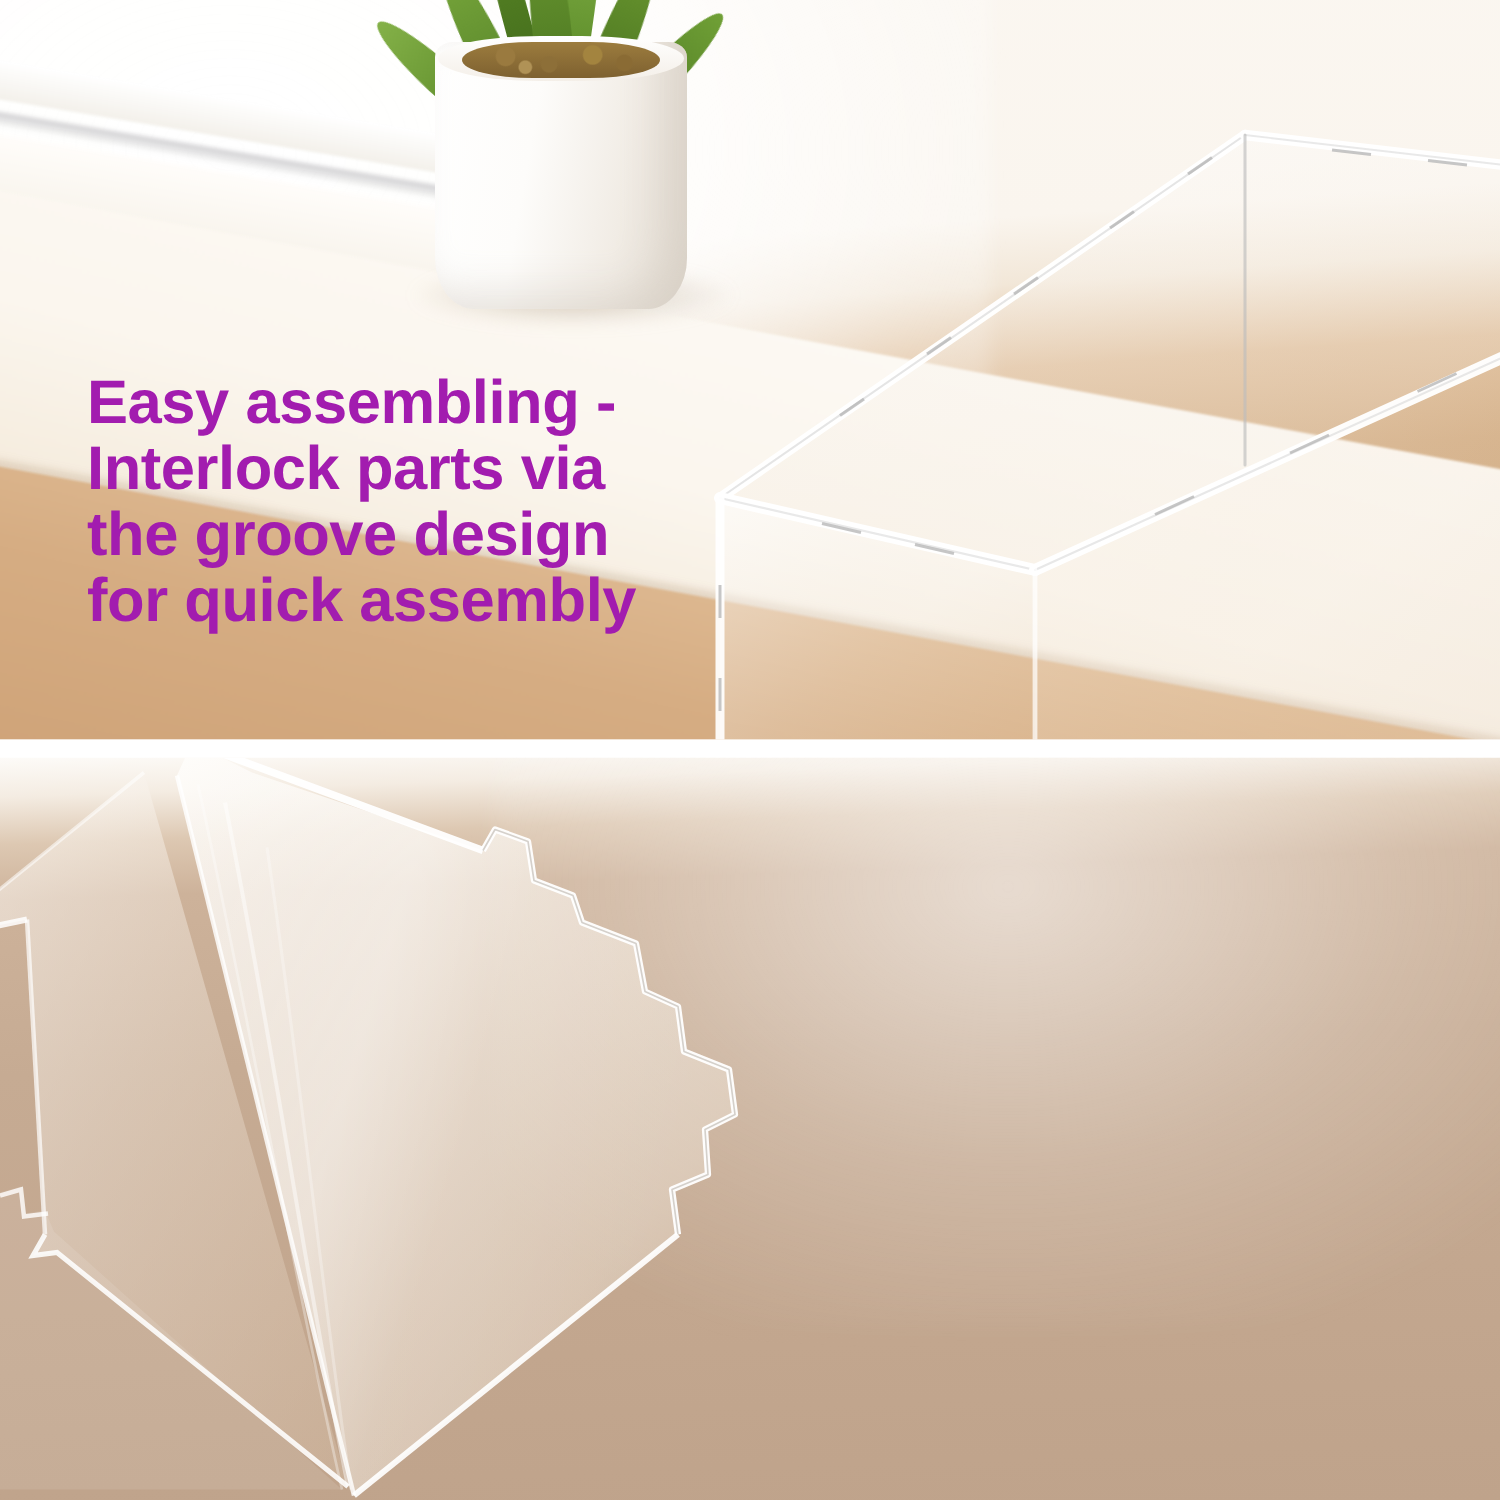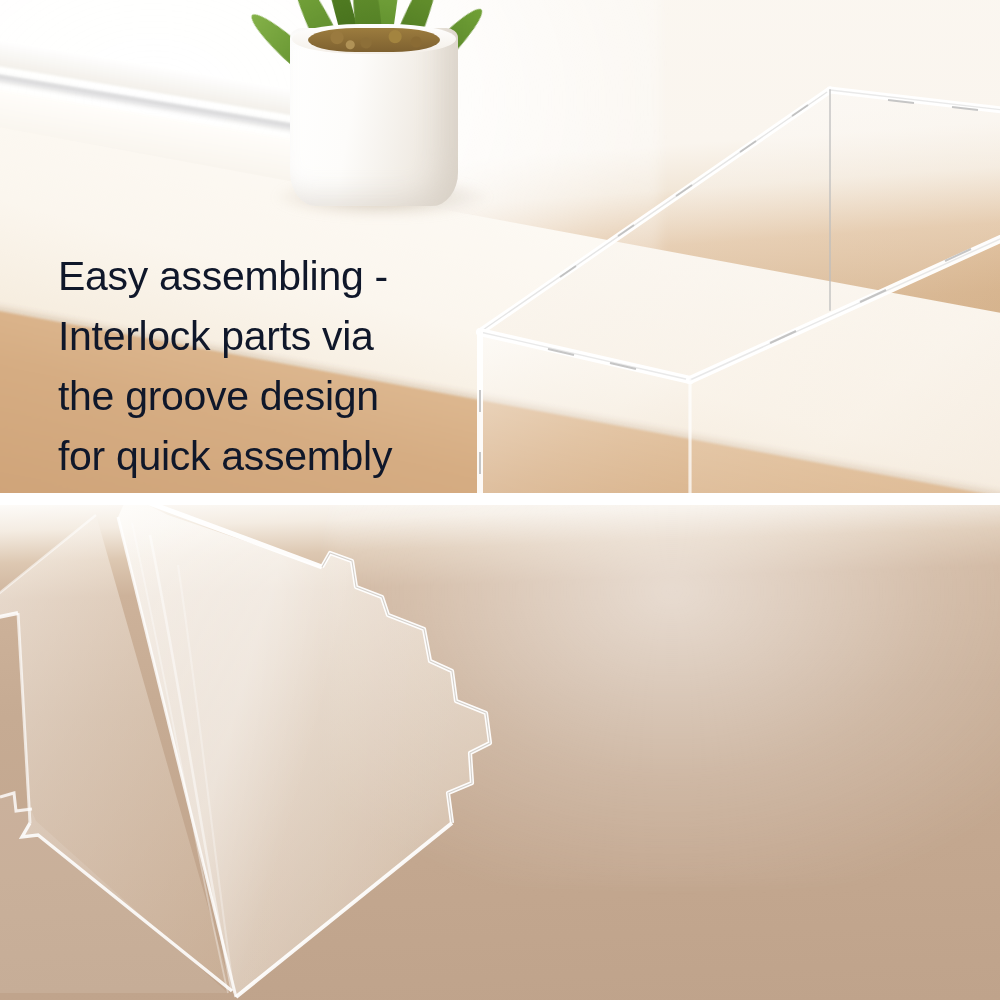--- a/index.html
+++ b/index.html
@@ -205,25 +205,25 @@
     background: radial-gradient(ellipse at 45% 30%,
       rgba(255,255,255,0.55) 0%, rgba(255,255,255,0.18) 45%, rgba(255,255,255,0) 78%);
     filter: blur(8px);
   }
   .bot-panels { position: absolute; left: 0; top: 0; width: 560px; height: 495px; }
   .bot-svg { position: absolute; inset: 0; }
 
   
   .caption {
     position: absolute;
-    color: #0f172a;
+    color: #a21caf;
     font-family: "Liberation Sans", sans-serif;
-    font-weight: 400;
+    font-weight: 700;
     font-size: 41px;
-    line-height: 60px;
+    line-height: 44px;
     letter-spacing: -0.3px;
     white-space: pre-line;
   }
   #caption-top    { left: 58px;  top: 246px; width: 420px; }
 </style>
 </head>
 <body>
 
 <div id="page">
 

